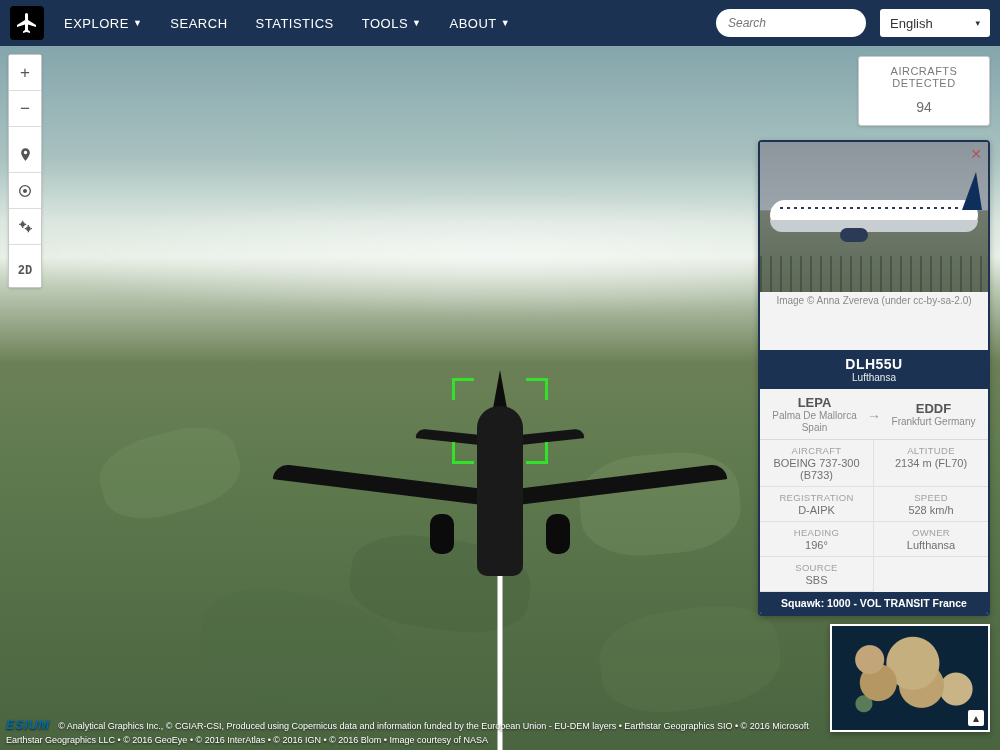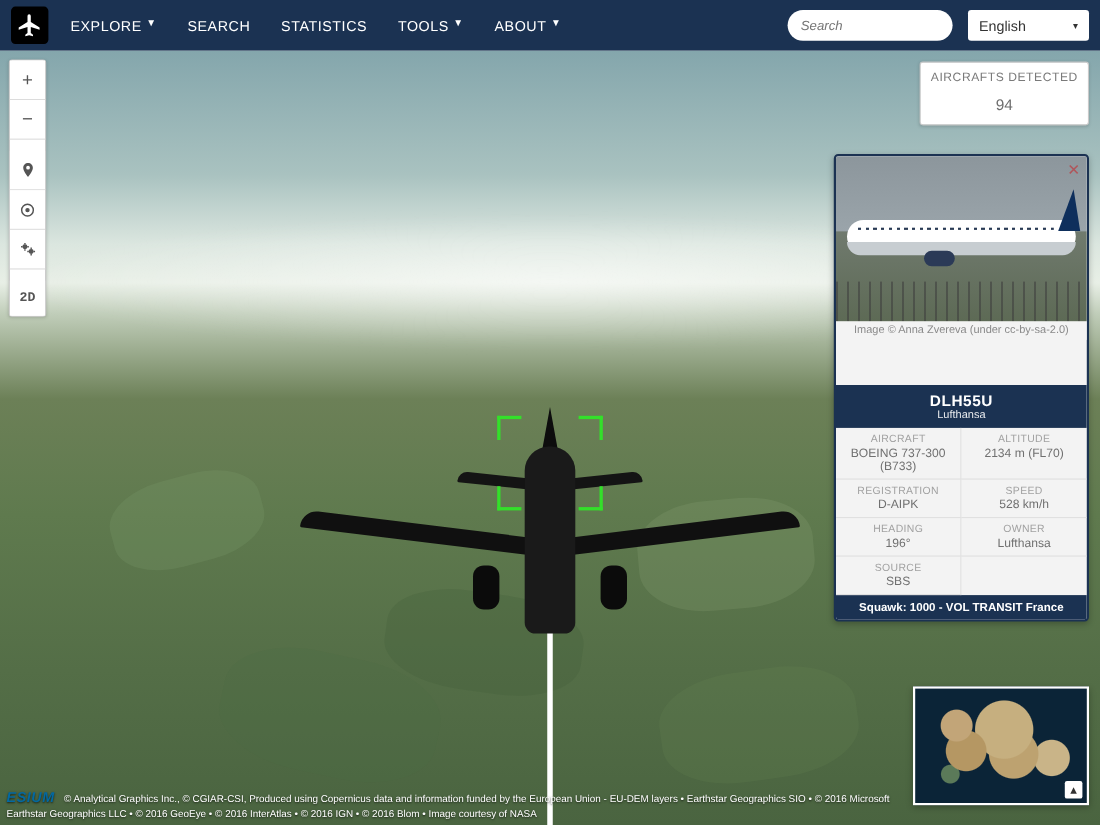--- a/index.html
+++ b/index.html
@@ -11,21 +11,21 @@
     position: absolute; top: 0; left: 0; right: 0; height: 46px;
     background: #1b3252; color: #fff; display: flex; align-items: center;
     padding: 0 10px; z-index: 100;
   }
   .logo-box {
     width: 34px; height: 34px; background: #000; border-radius: 4px;
     display: flex; align-items: center; justify-content: center; margin-right: 20px;
   }
   .logo-box svg { width: 24px; height: 24px; }
   .nav-items { display: flex; gap: 28px; flex: 1; }
-  .nav-item { color: #fff; font-size: 13px; letter-spacing: 0.5px; cursor: pointer; display: flex; gap: 4px; }
+  .nav-item { color: #fff; font-size: 13px; letter-spacing: 0.5px; cursor: pointer; display: flex; align-items: center; gap: 4px; }
   .caret { font-size: 9px; }
   .search-wrap {
     background: #fff; border-radius: 16px; height: 28px; width: 150px;
     display: flex; align-items: center; padding: 0 12px; margin-right: 14px;
   }
   .search-wrap input {
     border: none; outline: none; flex: 1; font-size: 12px; font-style: italic; color: #888; background: transparent;
   }
   .search-wrap .sicon { color: #888; font-size: 13px; }
   .lang-select {
@@ -124,21 +124,21 @@
     height: 36px; display: flex; align-items: center; justify-content: center;
     border-bottom: 1px solid #dcdcdc; cursor: pointer; color: #555; font-size: 17px;
     background: #fff;
   }
   .tool:last-child { border-bottom: none; font-family: Liberation Mono, monospace; }
   .tool.divider { height: 10px; border: none; background: transparent; cursor: default; }
   .tool.text { font-size: 12px; font-weight: 600; height: 32px; }
 
   
   .detect-box {
-    position: absolute; top: 56px; right: 10px; width: 154px;
+    position: absolute; top: 56px; right: 10px; width: 132px;
     background: #fff; border: 1px solid #c9c9c9; border-radius: 3px;
     text-align: center; padding: 8px 6px 10px 6px; z-index: 70; color: #7a7a7a;
     box-shadow: 0 1px 3px rgba(0,0,0,0.15);
   }
   .detect-box .dlabel { font-size: 11px; letter-spacing: 0.5px; margin-bottom: 10px; }
   .detect-box .dcount { font-size: 14px; font-weight: 400; color: #6d6d6d; }
 
   
   .info-panel {
     position: absolute; top: 140px; right: 10px; width: 232px;
@@ -367,20 +367,31 @@
     <div class="pp-tail"></div>
     <div class="pp-fence"></div>
   </div>
   <div class="photo-credit">Image © Anna Zvereva (under cc-by-sa-2.0)</div>
 
   <div class="callsign-bar">
     <div class="cs">DLH55U</div>
     <div class="al">Lufthansa</div>
   </div>
 
+  <div class="route-row">
+    <div class="route-col">
+      <div class="code">LEPA</div>
+      <div class="city">Palma De Mallorca Spain</div>
+    </div>
+    <div class="route-arrow">→</div>
+    <div class="route-col">
+      <div class="code">EDDF</div>
+      <div class="city">Frankfurt Germany</div>
+    </div>
+  </div>
 
   <div class="grid2">
     <div class="cell">
       <div class="lab">AIRCRAFT</div>
       <div class="val">BOEING 737-300 (B733)</div>
     </div>
     <div class="cell">
       <div class="lab">ALTITUDE</div>
       <div class="val">2134 m (FL70)</div>
     </div>

